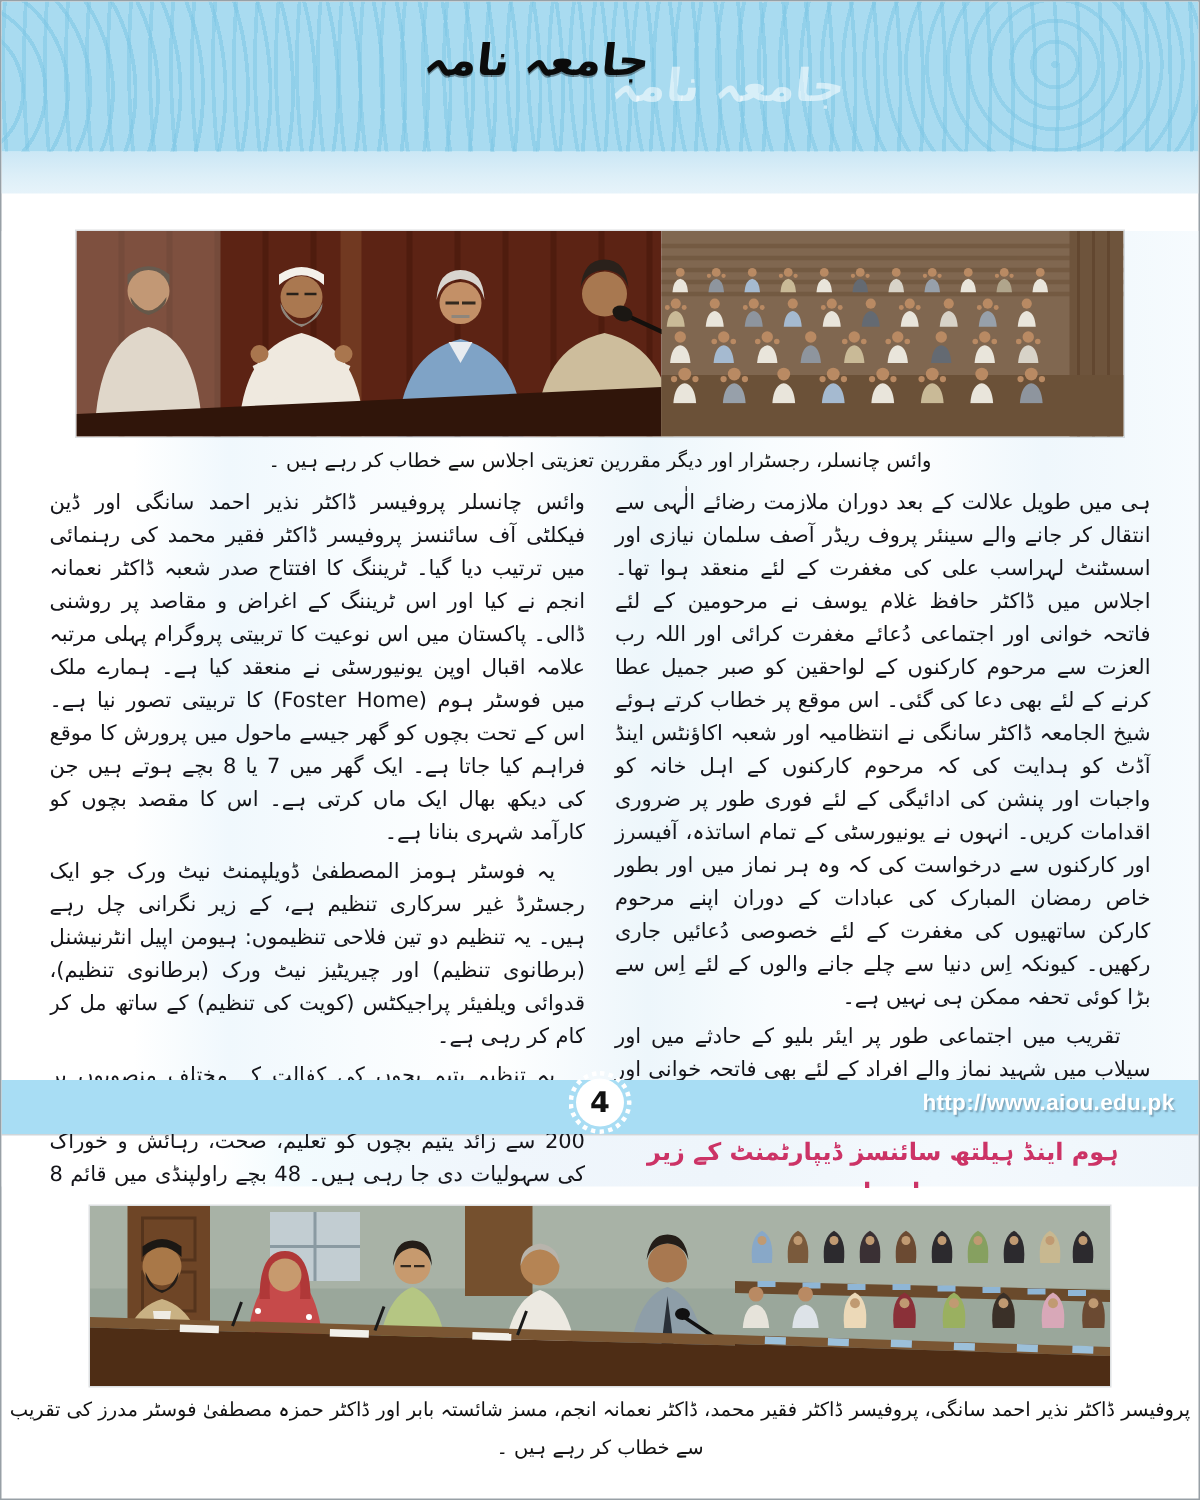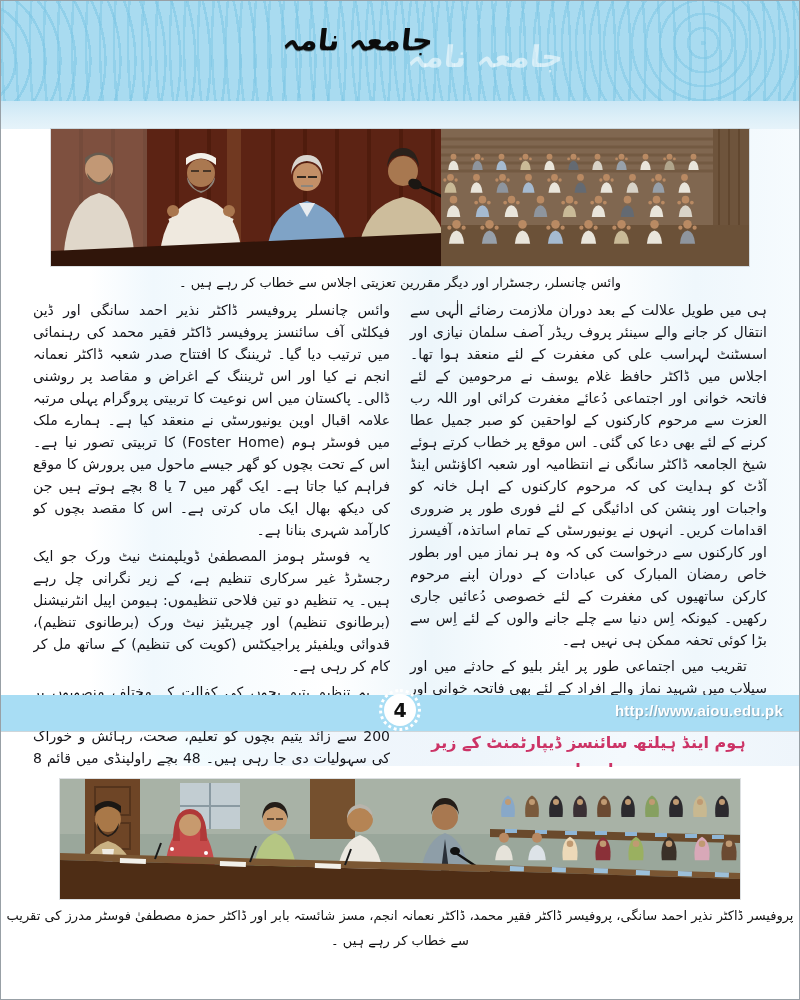--- a/index.html
+++ b/index.html
@@ -23,20 +23,21 @@
   .masthead-title{
     position:absolute;left:50%;top:22px;transform:translateX(-78%) skewX(-6deg);
     font-size:29px;font-weight:bold;color:#0b0b0b;white-space:nowrap;
     text-shadow:0 1px 0 rgba(0,0,0,.35);
   }
   .masthead-sub{height:28px;background:linear-gradient(180deg,#cbe7f5,#ddeff8 60%,#e6f3fa);}
   
   .content{
     height:566px;position:relative;
     background:linear-gradient(90deg,#ffffff 0%,#ffffff 11%,#f0f8fd 19%,#f8fcfe 30%,#ffffff 41%,#edf6fb 54%,#f8fcfe 64%,#ffffff 74%,#eff7fc 87%,#f6fbfe 100%);
+    margin-top:25px;
   }
   .photo{display:block;margin:0 auto;box-shadow:0 0 0 1px rgba(120,130,140,.25);}
   .top-photo{width:698px;height:137px;}
   .bottom-photo{width:680px;height:120px;margin-top:12px;}
   .caption{
     text-align:center;direction:rtl;color:#121212;
     font-size:13px;line-height:25px;margin-top:4px;
   }
   
   .columns{

